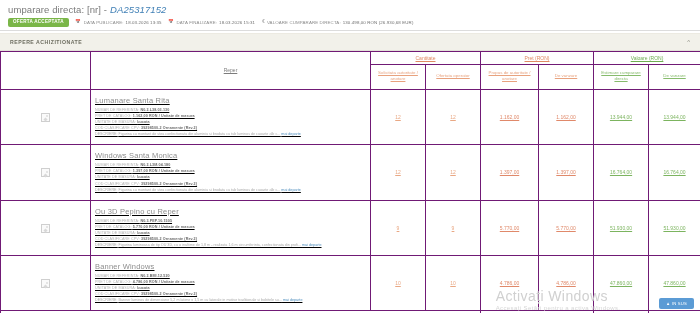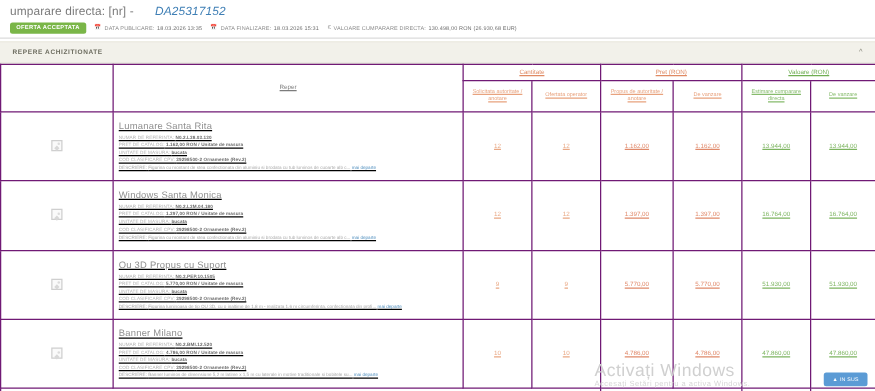--- a/index.html
+++ b/index.html
@@ -10,21 +10,21 @@
     overflow: hidden;
   }
   .page { position: relative; width: 700px; height: 313px; background:#fff; }
 
   
   .header {
     padding: 4px 8px 3px 8px;
     border-bottom: 1px solid #dcdcdc;
     background: #ffffff;
   }
-  .hdr-title-row { display:flex; align-items:baseline; gap:17px; white-space:nowrap; }
+  .hdr-title-row { display:flex; align-items:baseline; gap:3px; white-space:nowrap; }
   .hdr-title {
     font-size: 9.5px; color:#7a7a7a; letter-spacing:.1px;
   }
   .hdr-id { font-size: 9.5px; color:#3f7fb5; letter-spacing:.1px;font-style:italic; }
 
   .hdr-meta-row { display:flex; align-items:center; gap:7px; margin-top:3px; white-space:nowrap; }
   .badge {
     background:#7ab648; color:#fff; font-size:4.6px; font-weight:bold;
     padding:2px 5px; border-radius:2px; letter-spacing:.25px;
     line-height:1;
@@ -98,21 +98,21 @@
   .desc .k { text-transform:uppercase; }
   .more { color:#4d8dbd; }
 
   
   .totals-label { text-align:right; font-size:4.6px; color:#8a8a8a; padding:6px 6px; }
   .totals-val { text-align:center; font-size:5px; color:#7cb45f; padding:6px 2px; }
   td.noborder { border:none; background:#fff; }
 
   
   .watermark {
-    position:absolute; left:538px; top:288px; transform:translateX(-50%);
+    position:absolute; left:558px; top:288px; transform:translateX(-50%);
     font-size:14px; color:#d0d0d0; letter-spacing:.4px; white-space:nowrap;
     pointer-events:none;
   }
   .watermark small { display:block; font-size:6px; margin-top:1px; text-align:center; color:#d6d6d6; }
 
   .fab {
     position:absolute; right:6px; bottom:4px;
     background:#5b9bd5; color:#fff; font-size:4.2px;
     padding:3px 7px; border-radius:2px; letter-spacing:.2px;
   }
@@ -257,21 +257,21 @@
         <td class="cell num red">1.397,00</td>
         <td class="cell num green">16.764,00</td>
         <td class="cell num green">16.764,00</td>
       </tr>
 
       <tr>
         <td class="cell cell-img">
           <span class="img-ph"></span>
         </td>
         <td class="cell">
-          <div class="prod-name">Ou 3D Propus cu Suport</div>
+          <div class="prod-name">Ou 3D Pepino cu Reper</div>
           <div class="attr">
             <span class="k">NUMAR DE REFERINTA:</span>
             <span class="v">N0.3.PEP.10.1505</span>
           </div>
           <div class="attr">
             <span class="k">PRET DE CATALOG:</span>
             <span class="v">5.770,00  RON / Unitate de masura</span>
           </div>
           <div class="attr">
             <span class="k">UNITATE DE MASURA:</span>
@@ -293,21 +293,21 @@
         <td class="cell num red">5.770,00</td>
         <td class="cell num green">51.930,00</td>
         <td class="cell num green">51.930,00</td>
       </tr>
 
       <tr>
         <td class="cell cell-img">
           <span class="img-ph"></span>
         </td>
         <td class="cell">
-          <div class="prod-name">Banner Milano</div>
+          <div class="prod-name">Banner Windows</div>
           <div class="attr">
             <span class="k">NUMAR DE REFERINTA:</span>
             <span class="v">N0.2.BMI.12.520</span>
           </div>
           <div class="attr">
             <span class="k">PRET DE CATALOG:</span>
             <span class="v">4.786,00  RON / Unitate de masura</span>
           </div>
           <div class="attr">
             <span class="k">UNITATE DE MASURA:</span>

